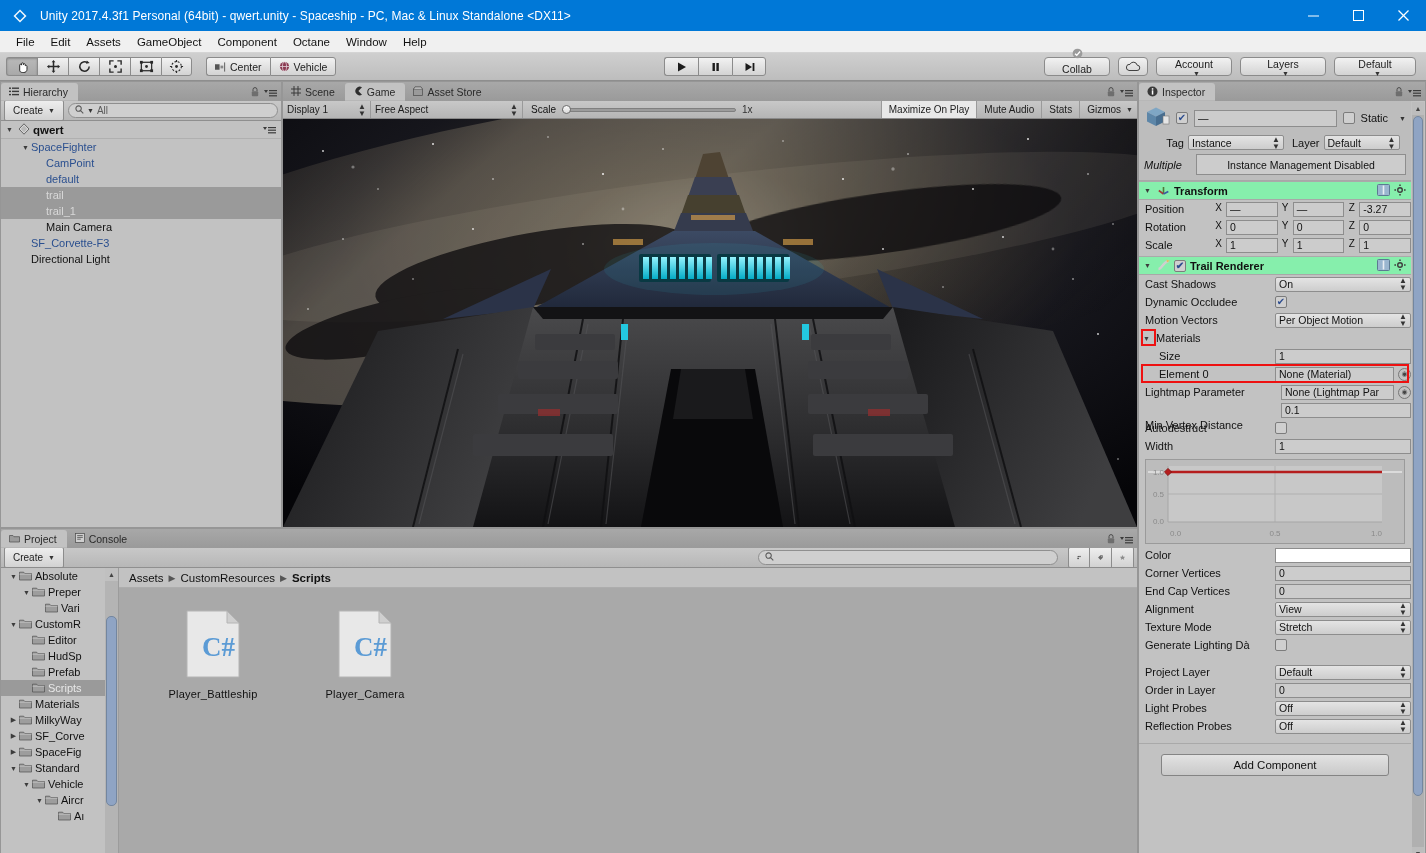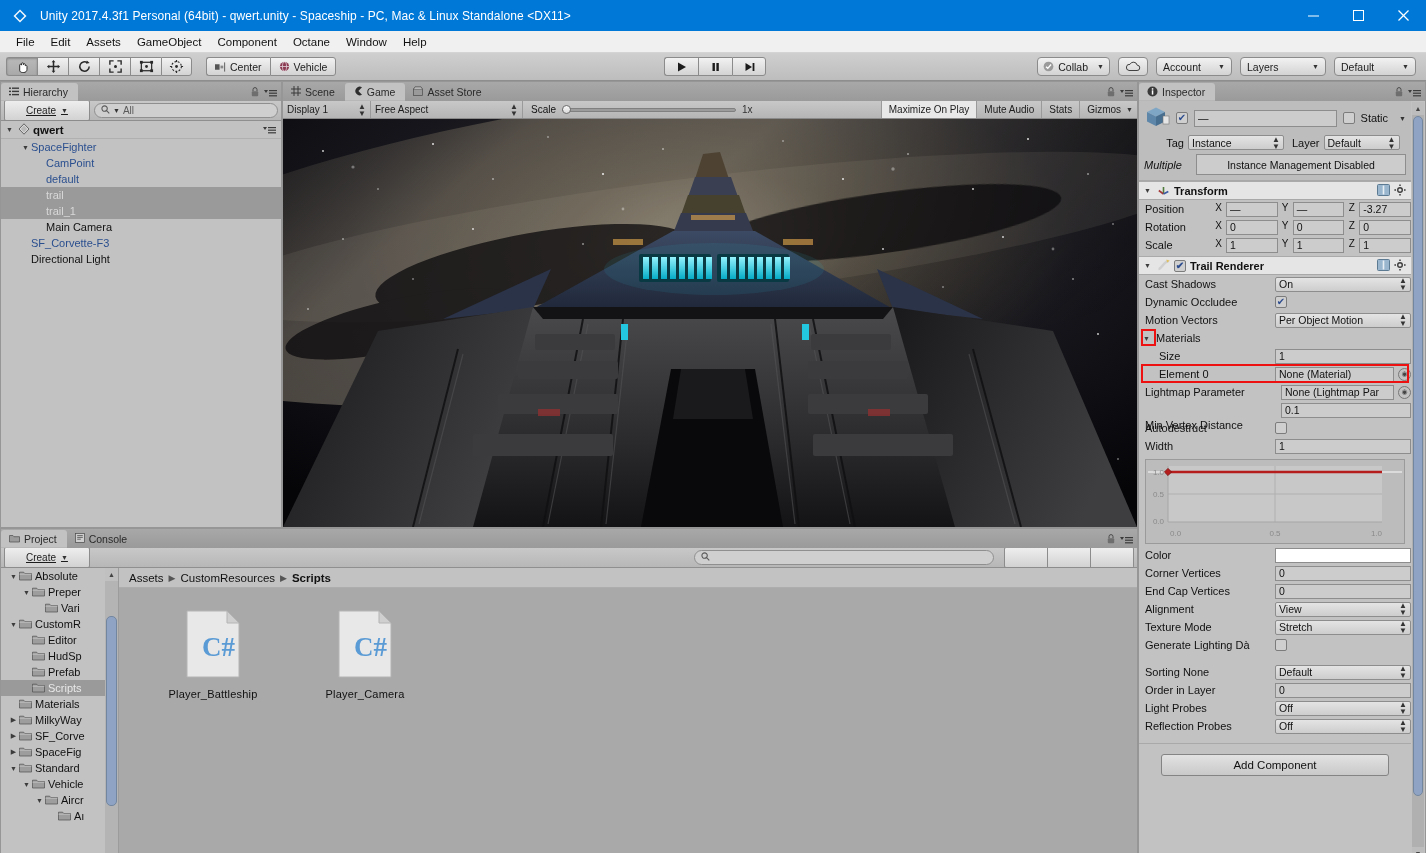--- a/index.html
+++ b/index.html
@@ -20,42 +20,42 @@
   
   .toolbar { height:28px; background:linear-gradient(#cfcfcf,#bdbdbd); border-bottom:1px solid #8e8e8e;
              display:flex; align-items:center; padding:0 6px; gap:0; }
   .tgroup { display:flex; }
   .tbtn { height:19px; min-width:31px; padding:0 5px; background:linear-gradient(#f2f2f2,#d3d3d3);
           border:1px solid #8b8b8b; border-right-width:0; display:flex; align-items:center; justify-content:center;
           font-size:10.5px; color:#1c1c1c; }
   .tbtn:last-child { border-right-width:1px; }
   .tbtn.first { border-radius:3px 0 0 3px; }
   .tbtn.last  { border-radius:0 3px 3px 0; }
-  .tbtn.only  { border-radius:4px; border-right-width:1px; }
+  .tbtn.only  { border-radius:4px; border-right-width:1px;flex-direction:column; }
   .tbtn.active { background:linear-gradient(#b9b9b9,#a9a9a9); box-shadow: inset 0 1px 2px rgba(0,0,0,.25); }
   .tbtn svg { display:block; }
   .pivot-grp { display:flex; margin-left:14px; }
   .pivot-grp .tbtn { min-width:0; padding:0 8px; gap:4px; }
   .play-grp { position:absolute; left:664px; display:flex; }
   .play-grp .tbtn { min-width:34px; }
   .right-grp { margin-left:auto; display:flex; align-items:center; gap:8px; padding-right:4px; }
   .drop-arrow { font-size:7px; margin-left:5px; color:#333; }
 
   
   .workspace { position:relative; height:794px; background:#808080; }
   .panel { position:absolute; background:#c2c2c2; border:1px solid #969696; }
   .tabrow { height:19px; background:linear-gradient(#a8a8a8,#9a9a9a); display:flex; align-items:flex-end; position:relative; }
   .tab { height:18px; padding:0 10px 0 8px; display:flex; align-items:center; gap:4px; font-size:10.5px;
          color:#2a2a2a; background:transparent; }
   .tab.sel { background:#c2c2c2; border-radius:3px 3px 0 0; box-shadow:0 -1px 0 #b7b7b7 inset; }
   .tab-tools { position:absolute; right:4px; bottom:2px; display:flex; align-items:center; gap:5px; }
   .subbar { height:20px; background:linear-gradient(#c8c8c8,#b7b7b7); border-bottom:1px solid #8f8f8f;
             display:flex; align-items:center; padding:0 3px; gap:4px; }
-  .minibtn { height:21px; padding:0 21px; background:linear-gradient(#eee,#d2d2d2); border:1px solid #8c8c8c;
-             border-radius:2px; display:flex; align-items:center; font-size:10px; color:#1c1c1c;text-decoration:underline; }
+  .minibtn { height:21px; padding:0 8px; background:linear-gradient(#eee,#d2d2d2); border:1px solid #8c8c8c;
+             border-radius:2px; display:flex; align-items:center; font-size:10px; color:#1c1c1c; }
   .searchfield { flex:1; height:15px; background:#cfcfcf; border:1px solid #8f8f8f; border-radius:8px;
                  display:flex; align-items:center; padding:0 6px; gap:3px; font-size:10px; color:#5a5a5a; }
 
   
   #hierarchy { left:0; top:0; width:282px; height:447px; }
   .h-list { background:#c2c2c2; height:calc(100% - 39px); overflow:hidden; position:relative; }
   .h-row { height:16px; display:flex; align-items:center; font-size:11px; padding-left:4px; white-space:nowrap;}
   .h-row.sel { background:#9a9a9a; }
   .h-row.sel .h-label { color:#d8d8d8; }
   .h-label.prefab { color:#2a4f8f; }
@@ -89,21 +89,21 @@
   .ilabel { width:126px; flex:none; white-space:nowrap; overflow:hidden; }
   .ifield { flex:1; height:15px; background:#ccc; border:1px solid #8d8d8d; display:flex; align-items:center;
             padding:0 3px; font-size:10.5px; color:#111; }
   .ipopup { flex:1; height:15px; background:linear-gradient(#e4e4e4,#cdcdcd); border:1px solid #8d8d8d;
             border-radius:2px; display:flex; align-items:center; justify-content:space-between; padding:0 3px;
             font-size:10.5px; color:#111; }
   .updown { font-size:8px; color:#333; line-height:7px; text-align:center;}
   .cb { width:12px; height:12px; background:#cfcfcf; border:1px solid #7c7c7c; border-radius:2px;
         display:flex; align-items:center; justify-content:center; }
   .cb.on::after { content:"✔"; color:#2d4d8f; font-size:10px; line-height:10px; }
-  .comp-head { display:flex; align-items:center; height:19px; background:#e5e5e5; border-top:1px solid #aaa;
+  .comp-head { display:flex; align-items:center; height:19px; background:#86efac; border-top:1px solid #aaa;
                border-bottom:1px solid #a8a8a8; padding-left:3px; gap:4px; font-size:11px; font-weight:bold;}
   .vec3 { display:flex; flex:1; gap:2px; }
   .vec3 .ax { width:11px; text-align:center; font-size:10px; color:#111;}
   .vec3 .ifield { flex:1; }
   .obj-pick { width:13px; height:13px; border-radius:50%; border:1px solid #777; display:flex;
               align-items:center; justify-content:center; font-size:7px; color:#444; background:#c2c2c2;}
   .redbox { position:absolute; border:2px solid #ee1111; pointer-events:none; }
   .curvebox { margin:4px 6px 2px 6px; height:85px; background:#bcbcbc; border:1px solid #9a9a9a; position:relative; }
   .addcomp { margin:10px auto 0 auto; width:228px; height:22px; background:linear-gradient(#e2e2e2,#c9c9c9);
              border:1px solid #848484; border-radius:3px; display:flex; align-items:center; justify-content:center;
@@ -894,21 +894,21 @@
           </span>
         </div>
         <div class="irow">
           <span class="ilabel" style="width:126px;">Generate Lighting Dà</span>
           <span class="cb"></span>
         </div>
 
         <div style="height:9px;"></div>
 
         <div class="irow">
-          <span class="ilabel">Sorting None</span>
+          <span class="ilabel">Project Layer</span>
           <span class="ipopup">
             <span>Default</span>
             <span class="updown">▲<br>▼</span>
           </span>
         </div>
         <div class="irow">
           <span class="ilabel">Order in Layer</span>
           <span class="ifield">0</span>
         </div>
         <div class="irow">

